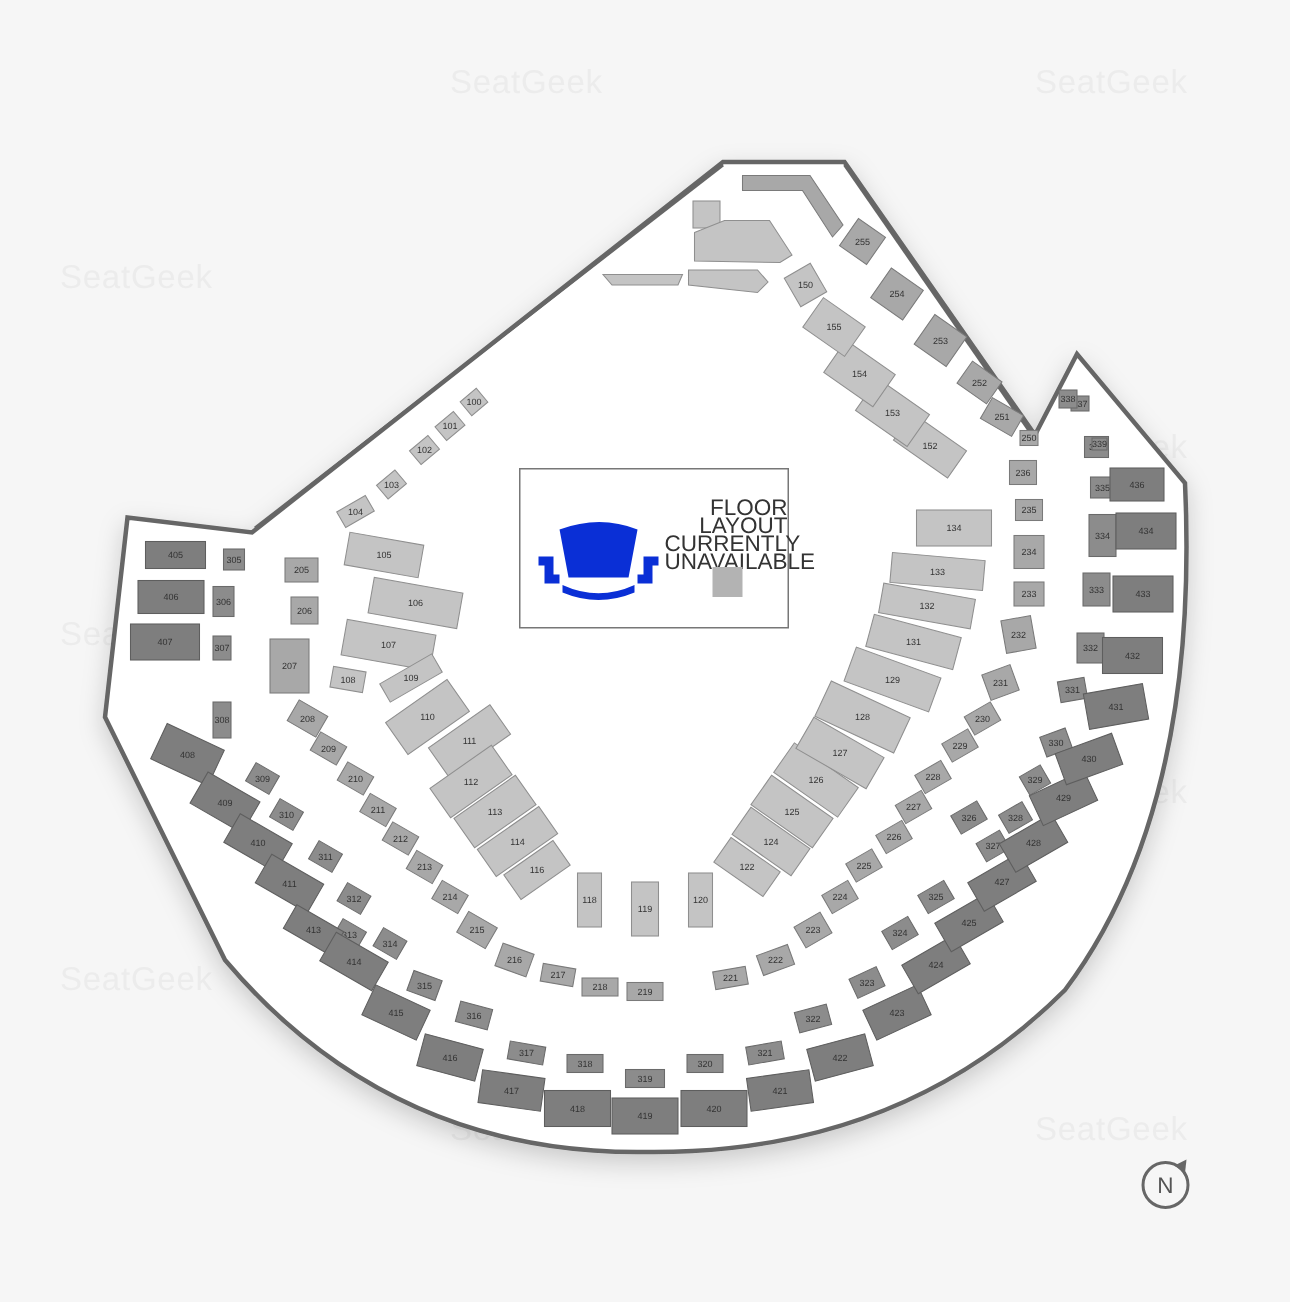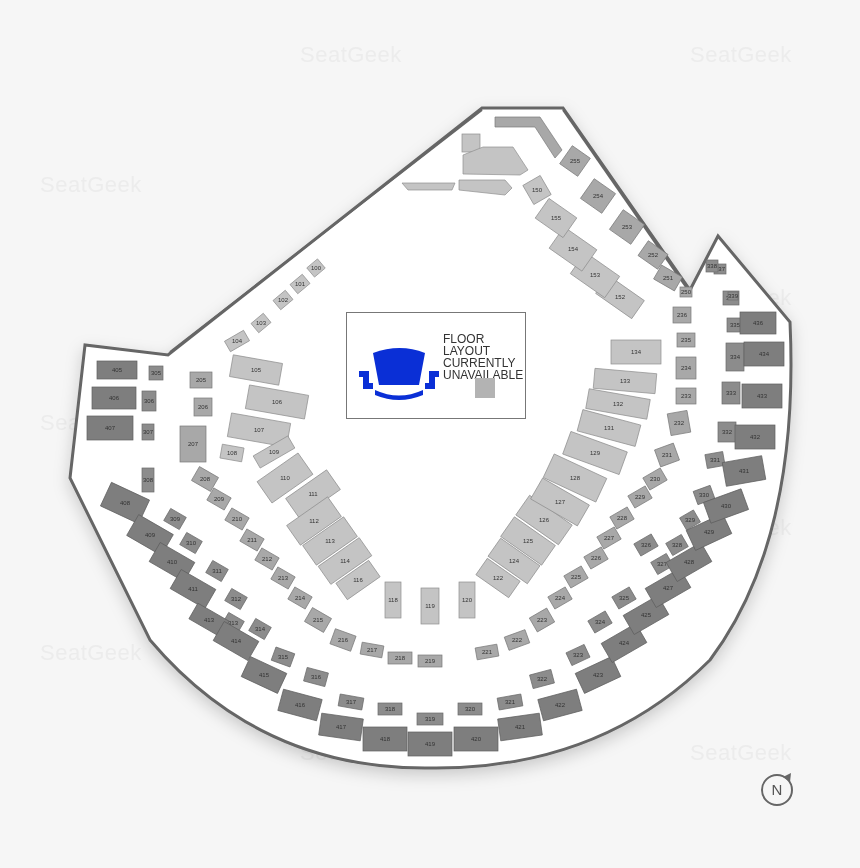--- a/index.html
+++ b/index.html
@@ -6,21 +6,21 @@
   body{width:860px;height:868px;background:#f6f6f6;position:relative;overflow:hidden;font-family:"Liberation Sans",sans-serif;}
   svg{position:absolute;left:0;top:0;}
   .wm{position:absolute;color:#ececec;font-size:22px;font-family:"Liberation Sans",sans-serif;letter-spacing:0.5px;}
   .sec text{font-size:6px;fill:#333;text-anchor:middle;dominant-baseline:middle;font-family:"Liberation Sans",sans-serif;}
   .l1{fill:#c4c4c4;stroke:#8f8f8f;stroke-width:0.7;}
   .l2{fill:#a8a8a8;stroke:#7a7a7a;stroke-width:0.7;}
   .l3{fill:#8c8c8c;stroke:#6a6a6a;stroke-width:0.7;}
   .l4{fill:#7e7e7e;stroke:#5e5e5e;stroke-width:0.7;}
   .sec{cursor:pointer;}
   #legend{position:absolute;left:346px;top:312px;width:180px;height:107px;background:#fff;border:1.5px solid #777;box-sizing:border-box;}
-  #legend .txt{position:absolute;left:96px;top:20px;width:82px;text-align:left;font-size:12px;line-height:12px;color:#333;}
+  #legend .txt{position:absolute;left:96px;top:20px;width:82px;text-align:right;font-size:15px;line-height:12px;color:#333;}
   #legend .sw{position:absolute;left:128px;top:65px;width:20px;height:20px;background:#b3b3b3;}
   #compass{position:absolute;left:759px;top:771px;width:36px;height:36px;}
 </style>
 </head>
 <body>
 
 <div id="watermarks">
     <div class="wm" style="left: 300px; top: 42px;">SeatGeek</div>
     <div class="wm" style="left: 690px; top: 42px;">SeatGeek</div>
     <div class="wm" style="left: 40px; top: 172px;">SeatGeek</div>

